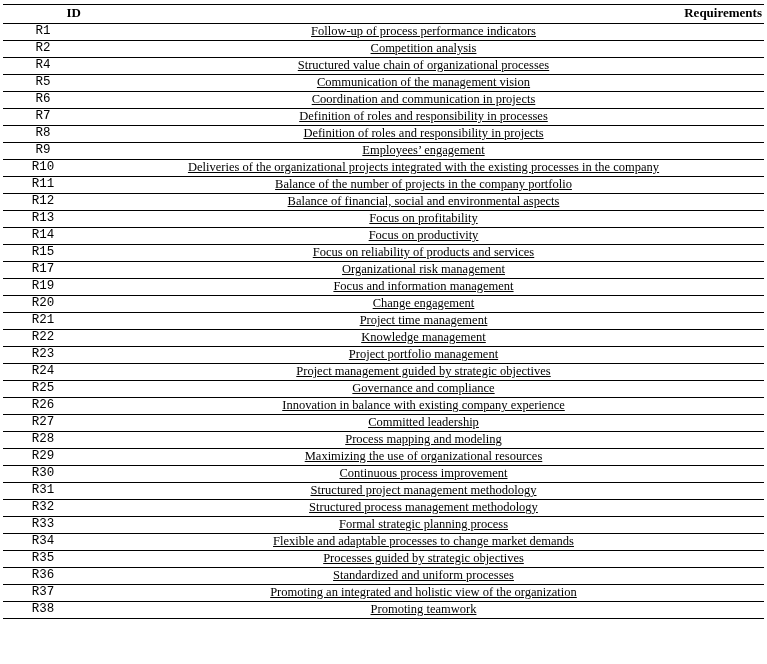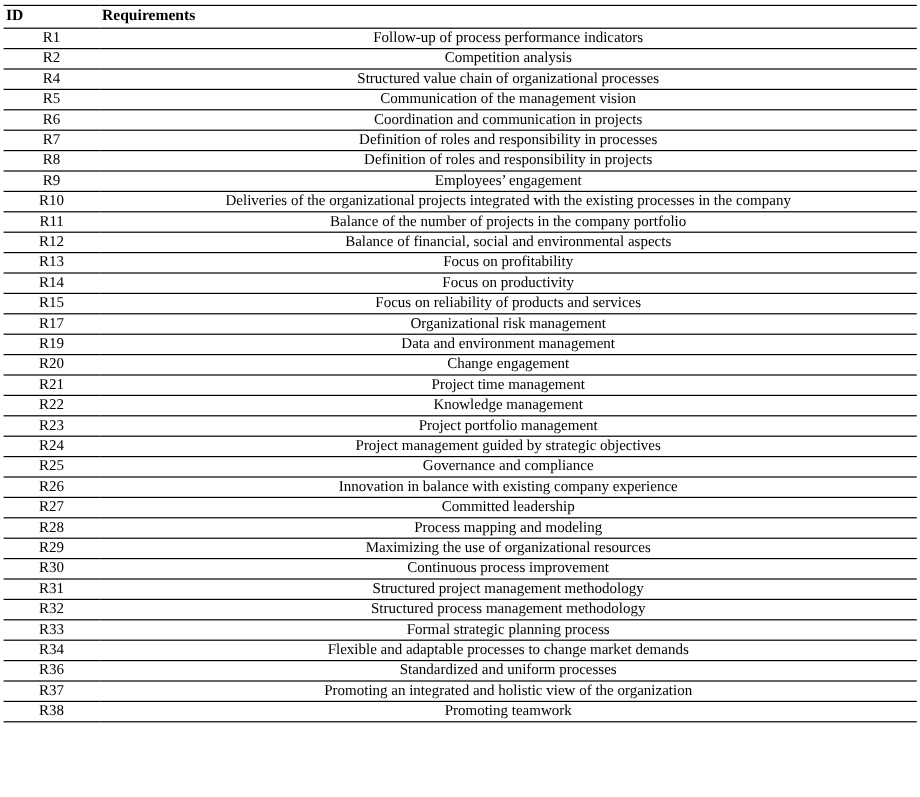--- a/index.html
+++ b/index.html
@@ -23,40 +23,40 @@
     width: 761px;
     table-layout: fixed;
     font-size: 12.5px;
   }
   table.req-table col.col-id { width: 80px; }
   table.req-table col.col-req { width: 681px; }
 
   table.req-table thead th {
     font-weight: bold;
     font-size: 13px;
-    text-align: left;
+    text-align: right;
     padding: 1px 2px 2px 2px;
     border-top: 1.6px solid #000;
     border-bottom: 1.1px solid #000;
     line-height: 1.15;
   }
   table.req-table tbody td {
     text-align: center;
     padding: 0px 2px 1px 2px;
     border-bottom: 0.7px solid #000;
     line-height: 1.2;
     white-space: nowrap;
     overflow: hidden;
     text-overflow: ellipsis;
   }
   table.req-table tbody tr:last-child td {
     border-bottom: 0.7px solid #000;
   }
-  .cell-id { font-size: 12.5px; }
-  .cell-req { font-size: 12.5px; }
+  .cell-id { font-size: 12.5px; font-family: Liberation Mono, monospace; }
+  .cell-req { font-size: 12.5px; text-decoration: underline; }
 </style>
 </head>
 <body>
 
 <div class="sheet">
   <table class="req-table">
     <colgroup>
       <col class="col-id">
       <col class="col-req">
     </colgroup>
@@ -122,21 +122,21 @@
         <tr>
           <td class="cell-id">R15</td>
           <td class="cell-req">Focus on reliability of products and services</td>
         </tr>
         <tr>
           <td class="cell-id">R17</td>
           <td class="cell-req">Organizational risk management</td>
         </tr>
         <tr>
           <td class="cell-id">R19</td>
-          <td class="cell-req">Data and environment management</td>
+          <td class="cell-req">Focus and information management</td>
         </tr>
         <tr>
           <td class="cell-id">R20</td>
           <td class="cell-req">Change engagement</td>
         </tr>
         <tr>
           <td class="cell-id">R21</td>
           <td class="cell-req">Project time management</td>
         </tr>
         <tr>
@@ -183,20 +183,24 @@
           <td class="cell-id">R32</td>
           <td class="cell-req">Structured process management methodology</td>
         </tr>
         <tr>
           <td class="cell-id">R33</td>
           <td class="cell-req">Formal strategic planning process</td>
         </tr>
         <tr>
           <td class="cell-id">R34</td>
           <td class="cell-req">Flexible and adaptable processes to change market demands</td>
+        </tr>
+        <tr>
+          <td class="cell-id">R35</td>
+          <td class="cell-req">Processes guided by strategic objectives</td>
         </tr>
         <tr>
           <td class="cell-id">R36</td>
           <td class="cell-req">Standardized and uniform processes</td>
         </tr>
         <tr>
           <td class="cell-id">R37</td>
           <td class="cell-req">Promoting an integrated and holistic view of the organization</td>
         </tr>
         <tr>

